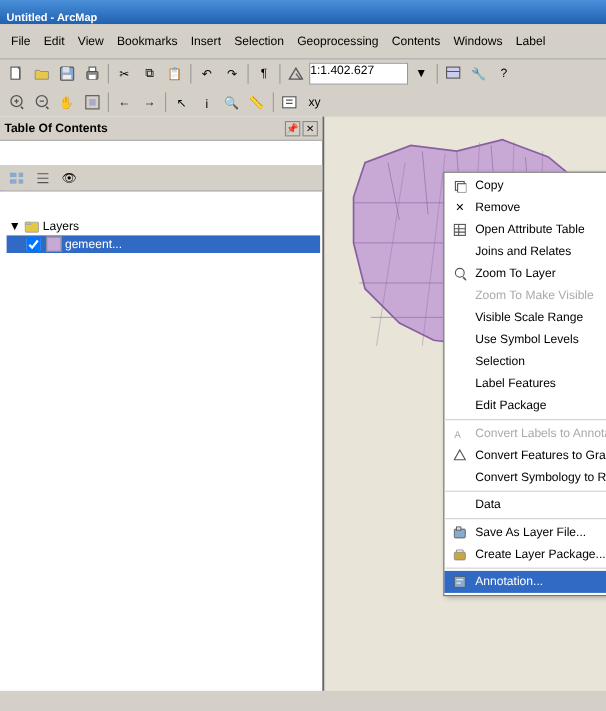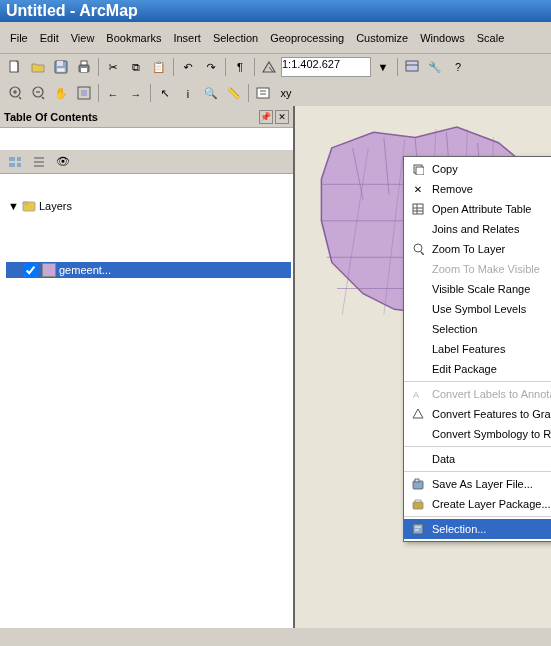--- a/index.html
+++ b/index.html
@@ -12,23 +12,23 @@
       background: #d4d0c8;
       position: relative;
     }
 
     
     .title-bar {
       background: linear-gradient(to bottom, #4a90d9, #2060b0);
       color: white;
       height: 22px;
       display: flex;
-      align-items: center;
+      align-items: flex-end;
       padding: 0 6px;
-      font-size: 16px;
+      font-size: 10px;
       font-weight: bold;
     }
 
     .toolbar-row {
       display: flex;
       align-items: center;
       padding: 2px 4px;
       gap: 1px;
       min-height: 26px;
       flex-wrap: wrap;
@@ -160,21 +160,20 @@
     }
 
     .toc-layer-row {
       display: flex;
       align-items: center;
       gap: 3px;
       padding: 1px 18px;
       padding-left: 18px;
       cursor: pointer;
       position: relative;
-      margin-top: 48px;
     }
 
     .toc-layer-selected {
       background: #316ac5;
       color: white;
     }
 
     .layer-swatch {
       width: 14px;
       height: 14px;
@@ -294,23 +293,23 @@
 </div>
 
 <div class="menu-bar">
   <span class="menu-item">File</span>
   <span class="menu-item">Edit</span>
   <span class="menu-item">View</span>
   <span class="menu-item">Bookmarks</span>
   <span class="menu-item">Insert</span>
   <span class="menu-item">Selection</span>
   <span class="menu-item">Geoprocessing</span>
-  <span class="menu-item">Customize</span>
+  <span class="menu-item">Contents</span>
   <span class="menu-item">Windows</span>
-  <span class="menu-item">Scale</span>
+  <span class="menu-item">Label</span>
 </div>
 
 <div class="toolbar-row">
   <button class="toolbar-btn">
     <svg width="14" height="14" viewBox="0 0 14 14">
         <rect x="2" y="1" width="8" height="11" fill="white" stroke="#555" stroke-width="1"></rect>
         <polyline points="8,1 10,3 10,12" fill="none" stroke="#555"></polyline>
       </svg>
   </button>
   <button class="toolbar-btn">
@@ -599,18 +598,18 @@
       <div class="ctx-separator"></div>
 
       <div class="ctx-item highlighted">
         <span class="ctx-icon">
           <svg width="12" height="12">
               <rect x="1" y="1" width="10" height="10" rx="1" fill="#88aacc" stroke="#555" stroke-width="0.8"></rect>
               <line x1="3" y1="4" x2="9" y2="4" stroke="white" stroke-width="1"></line>
               <line x1="3" y1="7" x2="7" y2="7" stroke="white" stroke-width="1"></line>
             </svg>
         </span>
-        <span>Selection...</span>
+        <span>Annotation...</span>
       </div>
     </div>
 
   </div>
 </div>
 
 </body></html>

